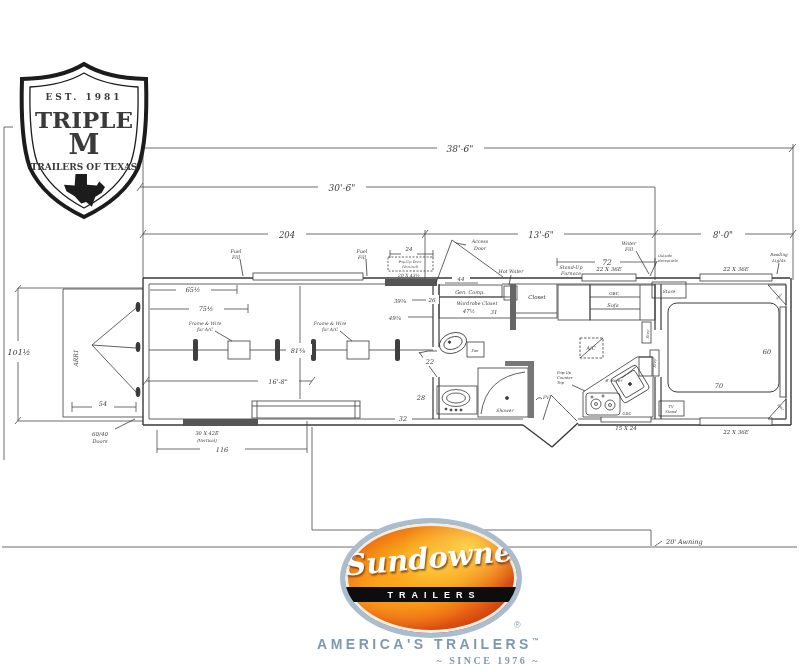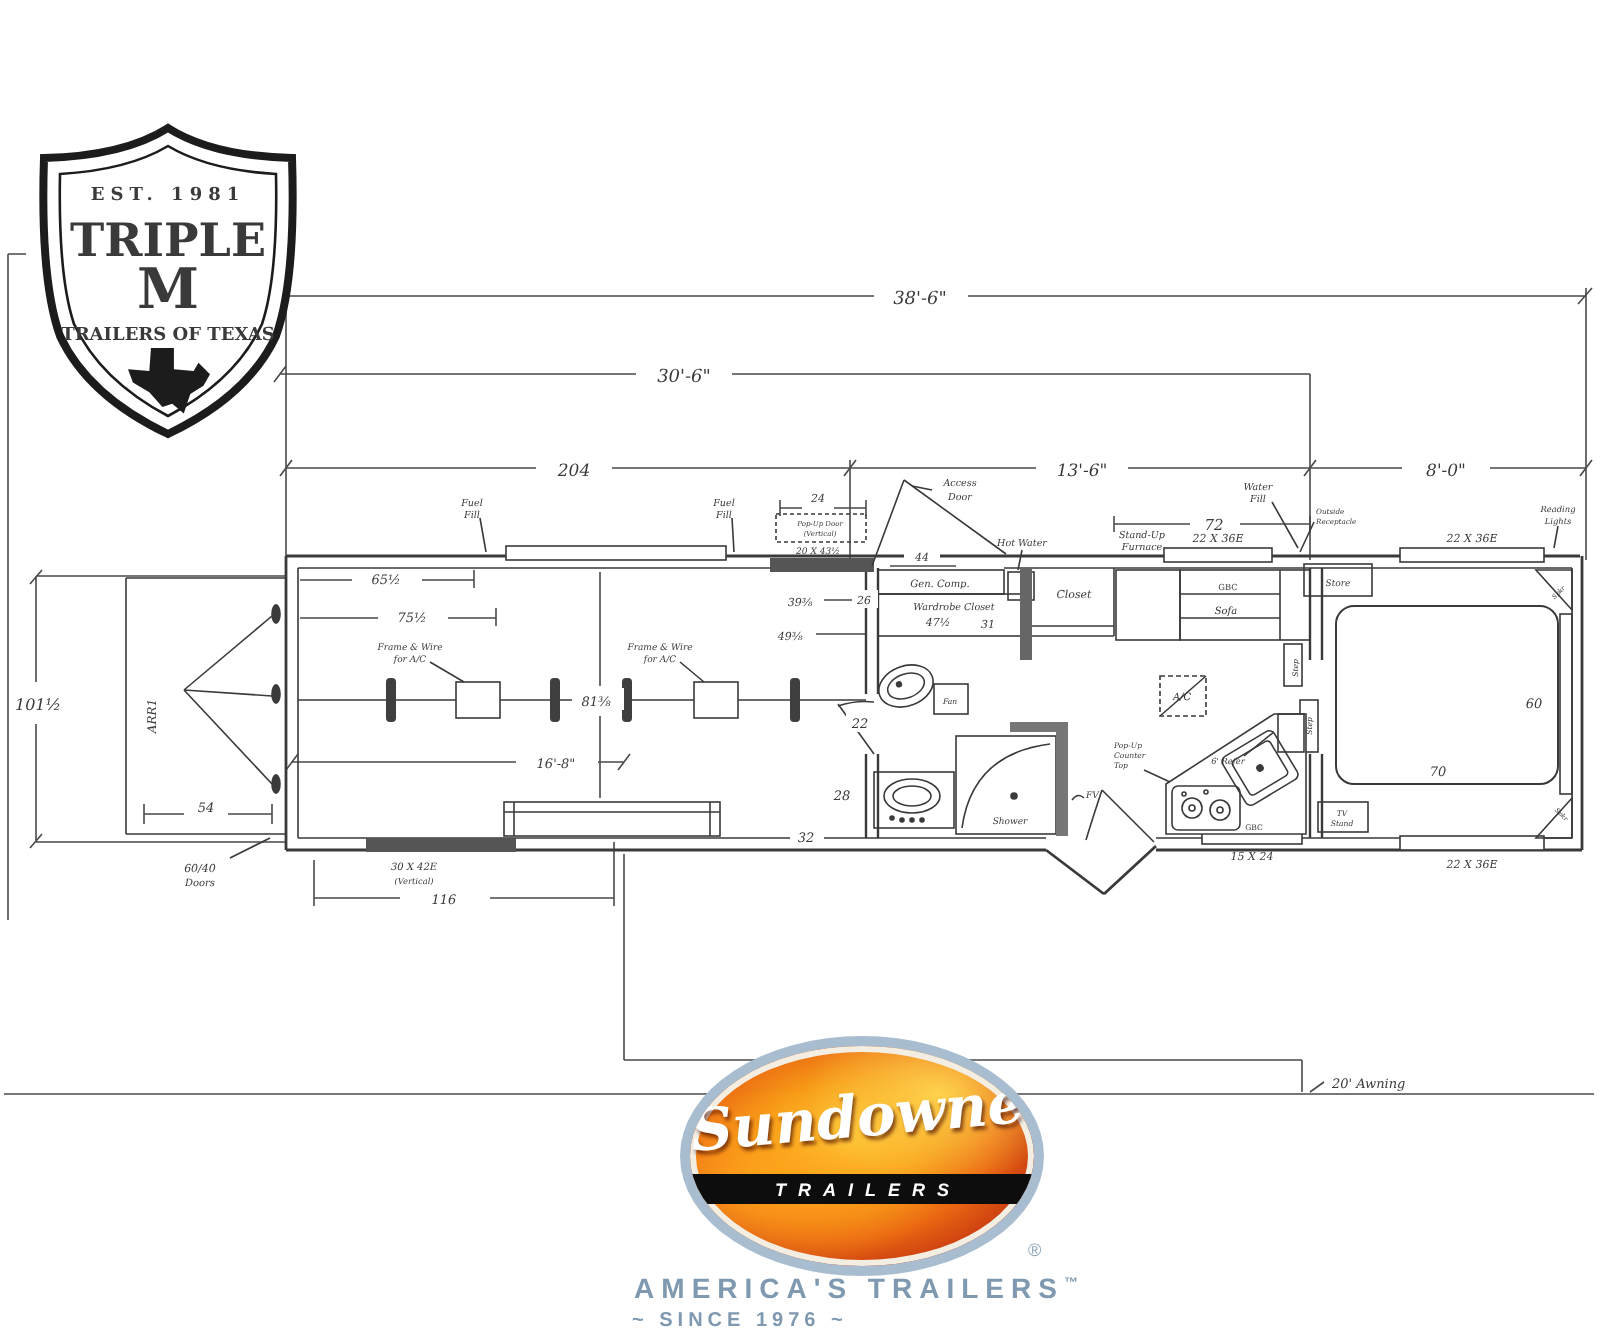--- a/index.html
+++ b/index.html
@@ -11,32 +11,32 @@
   .sd-logo{position:absolute;left:316px;top:516px;width:224px;height:155px;}
   .sd-oval{position:absolute;left:24px;top:2px;width:172px;height:110px;border-radius:50%;
     border:5px solid #a9bdd0;box-shadow:inset 0 0 0 3px #f3ede2;overflow:hidden;
     background:
       radial-gradient(ellipse at 72% 22%, rgba(255,215,80,.95) 0%, rgba(255,215,80,0) 38%),
       radial-gradient(ellipse at 22% 62%, rgba(255,166,28,.9) 0%, rgba(255,166,28,0) 48%),
       radial-gradient(ellipse at 45% 42%, #ffcf3e 0%, #f79c17 30%, #ea6612 55%, #c33410 78%, #821d0b 100%);}
   .sd-band{position:absolute;left:0;right:0;top:64px;height:15px;background:#0d0d0d;
     display:flex;align-items:center;justify-content:center;color:#fff;
     font-family:"Liberation Sans",sans-serif;font-size:9px;font-weight:bold;
-    letter-spacing:6px;text-indent:6px;font-style:italic;}
+    letter-spacing:6px;text-indent:6px;}
   .sd-script{position:absolute;left:0;right:0;top:18px;text-align:center;
     font-family:"DejaVu Serif",serif;font-style:italic;font-weight:bold;font-size:29px;
     color:#fff;transform:rotate(-5deg);text-shadow:1px 2px 2px rgba(70,10,0,.65);}
   .sd-reg{position:absolute;left:198px;top:104px;color:#8aa3b8;font-size:9px;
     font-family:"Liberation Sans",sans-serif;}
   .sd-tagline{position:absolute;left:0;right:0;top:120px;text-align:center;color:#7e99b0;
     font-family:"Liberation Sans",sans-serif;font-weight:bold;font-size:14px;
     letter-spacing:3.5px;white-space:nowrap;}
   .sd-tagline sup{font-size:7px;letter-spacing:0;}
-  .sd-since{position:absolute;left:0;right:0;top:139px;text-align:left;color:#7e99b0;
-    font-family:Liberation Sans, sans-serif;font-weight:bold;font-size:10px;
+  .sd-since{position:absolute;left:17px;right:0;top:139px;text-align:right;color:#7e99b0;
+    font-family:Liberation Serif, serif;font-weight:bold;font-size:10px;
     letter-spacing:2.5px;}
 </style>
 </head>
 <body>
 
 <div id="stage">
 <svg width="800" height="671" viewBox="0 0 800 671">
   <g stroke="#4a4a4a" stroke-width="0.8" fill="none">
 
     <path d="M4,127 L13,127 M4,127 L4,460"></path>

